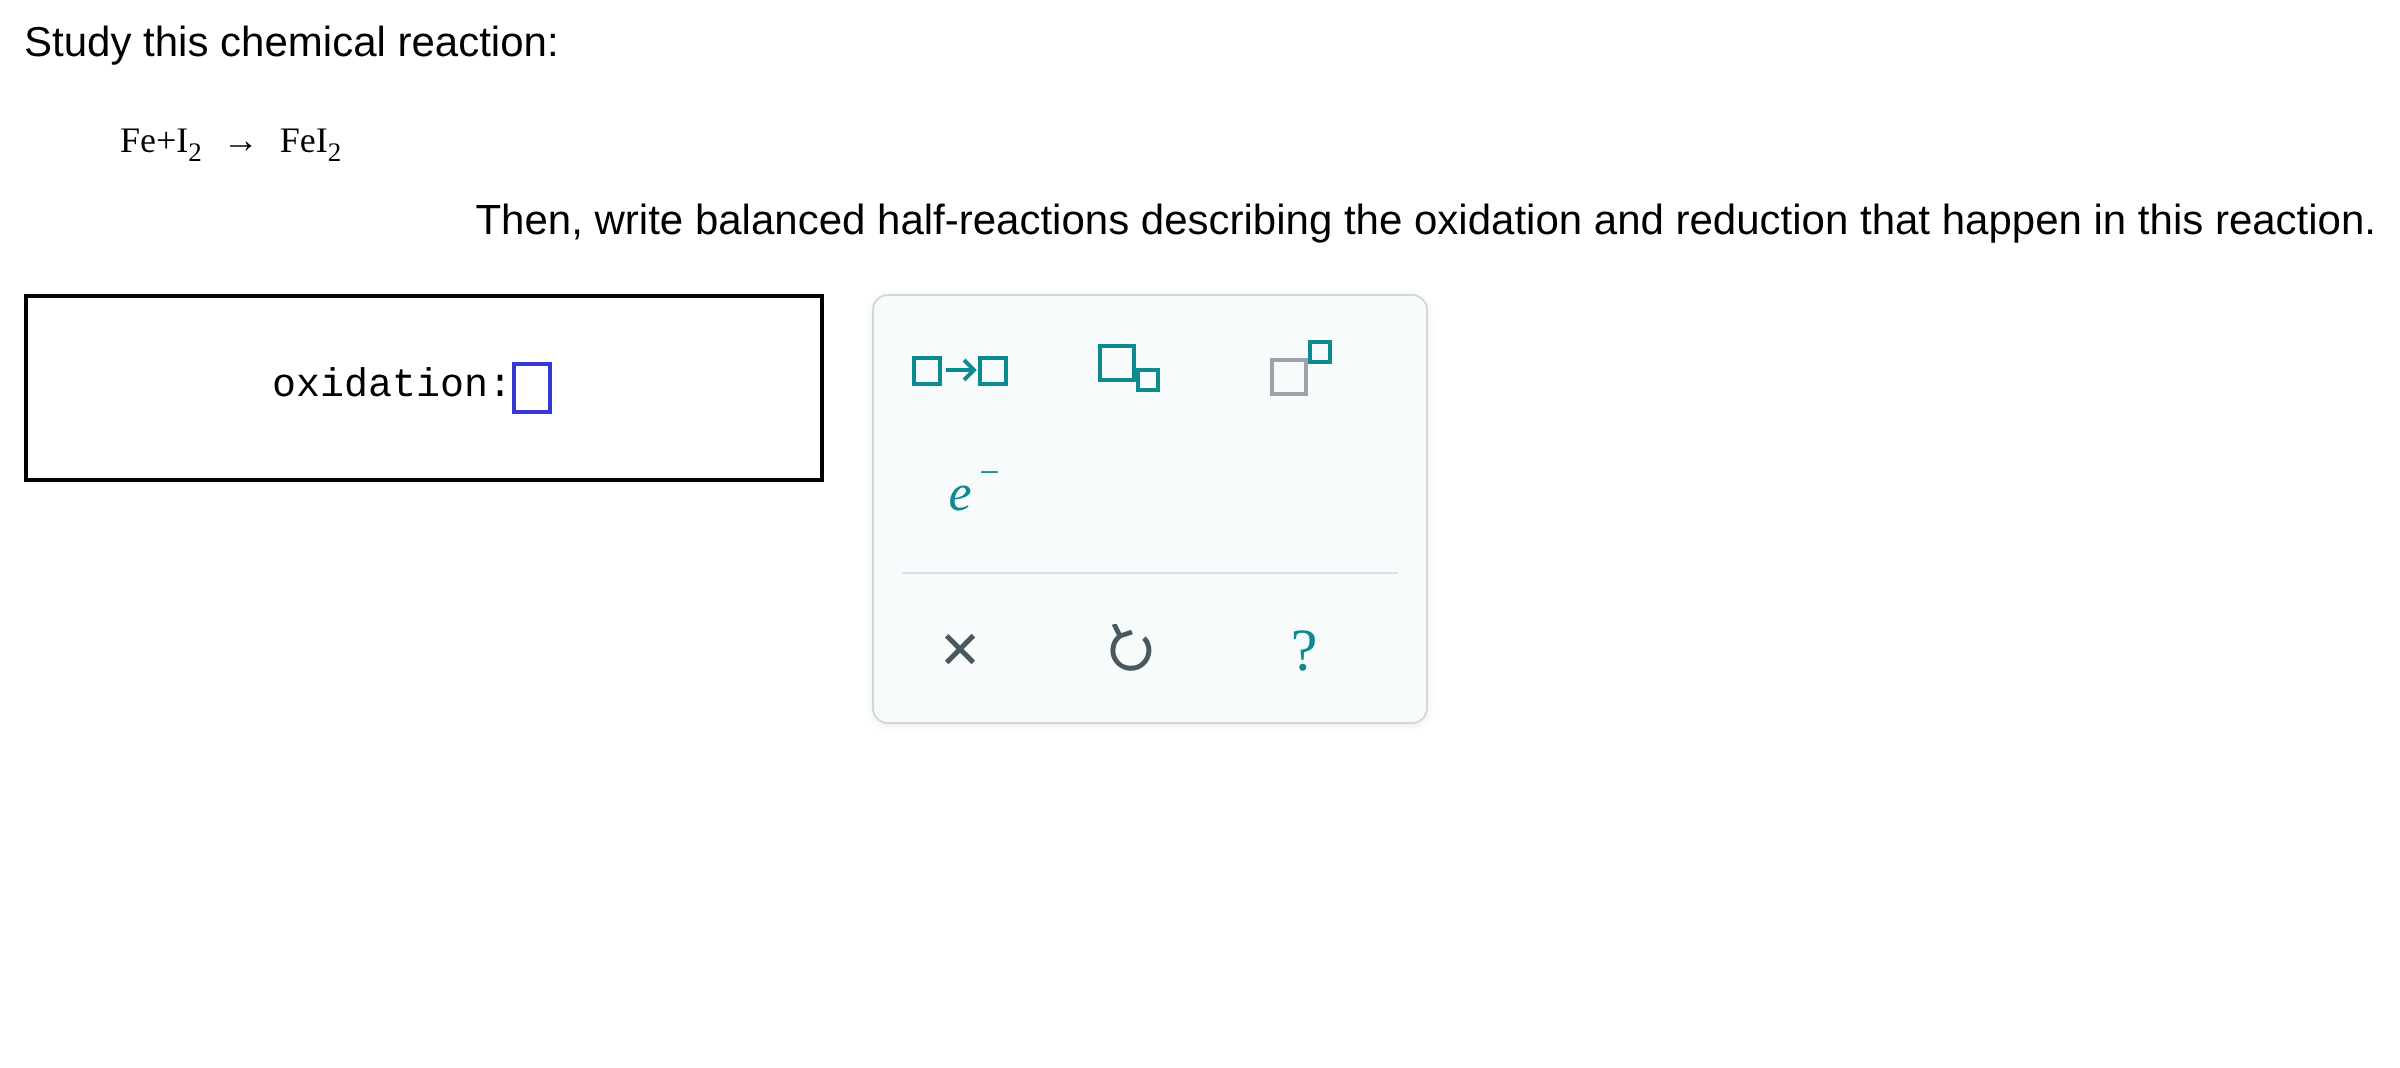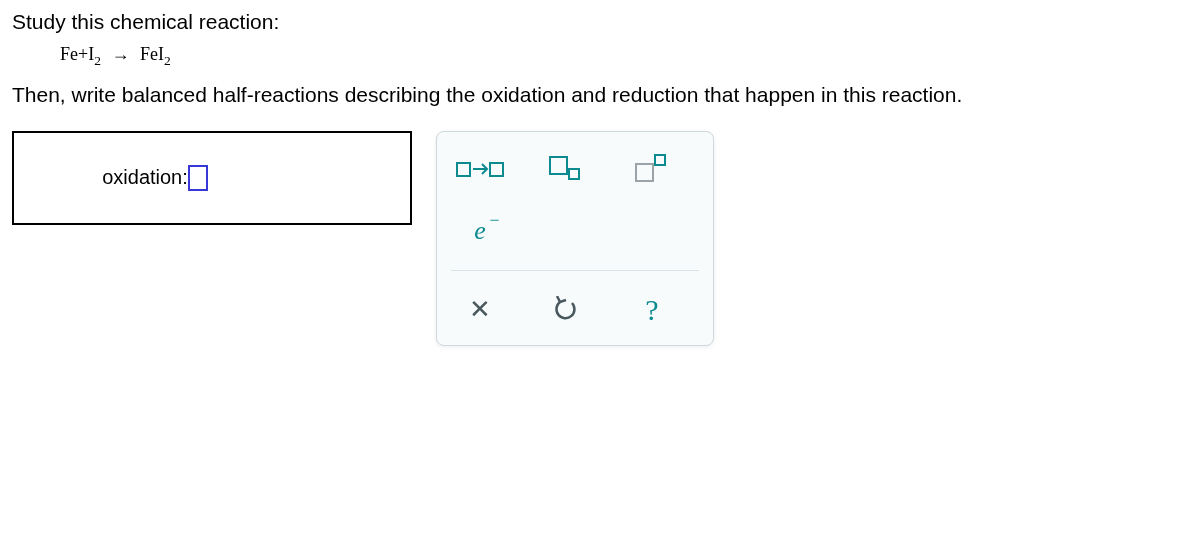--- a/index.html
+++ b/index.html
@@ -5,45 +5,46 @@
   * { box-sizing: border-box; }
   body {
     margin: 0;
     padding: 8px 12px;
     font-family: Arial, Helvetica, sans-serif;
     font-size: 21px;
     color: #000;
     background: #fff;
     width: 1200px;
   }
-  .prompt-line { margin: 2px 0 10px 0; }
+  .prompt-line { margin: 2px 0 26px 0; }
   .equation {
     font-family: 'Times New Roman', Times, serif;
     font-size: 18px;
     margin: 6px 0 14px 48px;
   }
   .equation sub { font-size: 0.75em; vertical-align: sub; }
   .arrow { margin: 0 6px; }
-  .instruction { margin: 6px 0 24px 0; }
+  .instruction { margin: 6px 0 24px 0; text-align: right; }
   .work-area {
     display: flex;
     align-items: flex-start;
     gap: 24px;
     margin-top: 18px;
   }
   .answer-box {
     border: 2px solid #000;
     padding: 18px 24px 18px 20px;
     width: 400px;
   }
   .answer-row {
     display: flex;
     align-items: center;
-    justify-content: center;
+    justify-content: flex-end;
     padding: 14px 0;
+    font-family: Liberation Mono, monospace;
   }
   .answer-label { font-size: 20px; }
   .input-slot {
     width: 20px;
     height: 26px;
     border: 2px solid #3838d8;
     margin-right: 110px;
   }
   .palette {
     border: 1px solid #cfd8dc;

